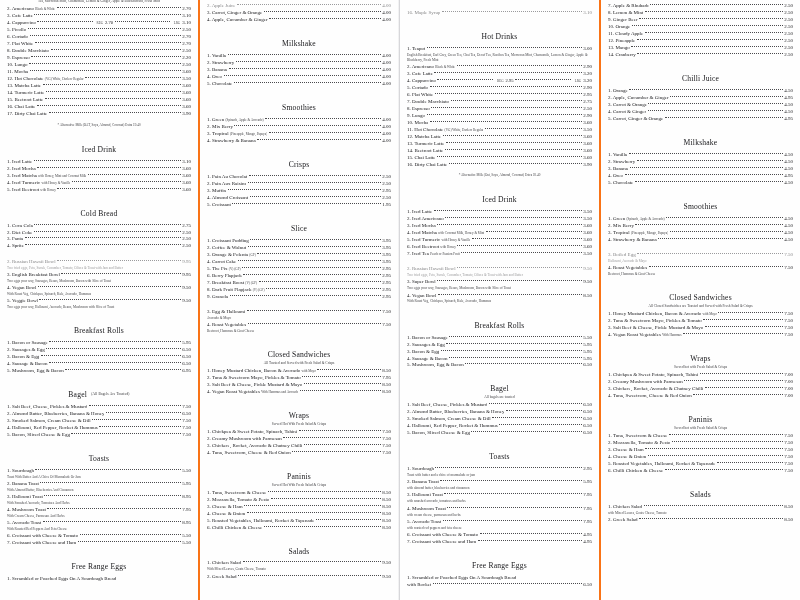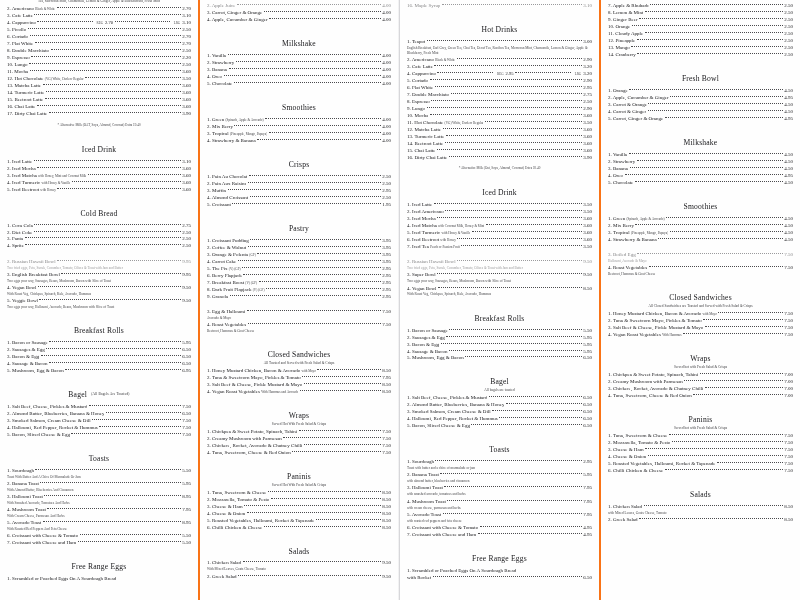--- a/index.html
+++ b/index.html
@@ -449,21 +449,21 @@
               <span class="nm">4. Almond Croissant</span>
               <span class="dots"></span>
               <span class="pr">2.50</span>
             </div>
             <div class="row">
               <span class="nm">5. Croissant</span>
               <span class="dots"></span>
               <span class="pr">1.95</span>
             </div>
             <div class="gap"></div>
-            <h2 class="sect">Pastry</h2>
+            <h2 class="sect">Slice</h2>
             <div class="row">
               <span class="nm">1. Croissant Pudding</span>
               <span class="dots"></span>
               <span class="pr">3.95</span>
             </div>
             <div class="row">
               <span class="nm">2. Coffee &amp; Walnut</span>
               <span class="dots"></span>
               <span class="pr">3.95</span>
             </div>
@@ -609,21 +609,21 @@
             </div>
             <div class="gap"></div>
           </div>
         </div>
       </div>
   </div>
   <div class="seam"></div>
   <div class="panel right">
     <div class="cols" id="panel-1-cols">
         <div class="col">
-          <div class="colinner" style="top: 2px;">
+          <div class="colinner" style="top: 9px;">
             <div class="row" style="opacity: 0.55;">
               <span class="nm">16. Maple Syrup</span>
               <span class="dots"></span>
               <span class="pr">3.10</span>
             </div>
             <div class="gap"></div>
             <h2 class="sect">Hot Drinks</h2>
             <div class="row">
               <span class="nm">1. Teapot</span>
               <span class="dots"></span>
@@ -911,21 +911,21 @@
               <span class="nm">13. Mango</span>
               <span class="dots"></span>
               <span class="pr">2.50</span>
             </div>
             <div class="row">
               <span class="nm">14. Cranberry</span>
               <span class="dots"></span>
               <span class="pr">2.50</span>
             </div>
             <div class="gap"></div>
-            <h2 class="sect">Fresh Bowl</h2>
+            <h2 class="sect">Chilli Juice</h2>
             <div class="row">
               <span class="nm">1. Orange</span>
               <span class="dots"></span>
               <span class="pr">4.50</span>
             </div>
             <div class="row">
               <span class="nm">2. Apple, Cucumber &amp; Ginger</span>
               <span class="dots"></span>
               <span class="pr">4.95</span>
             </div>

